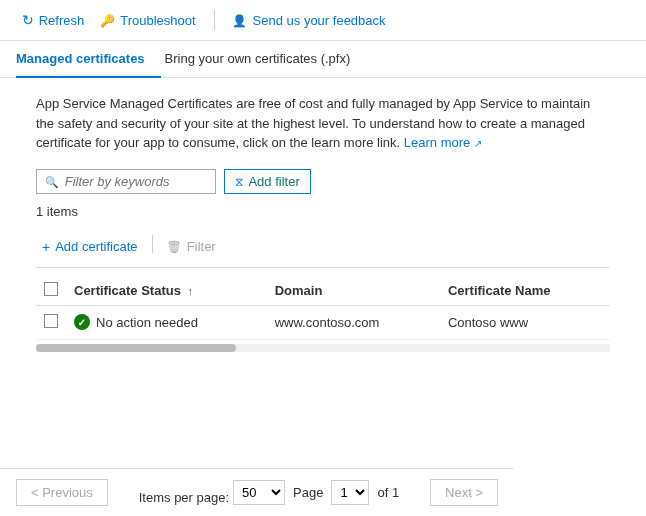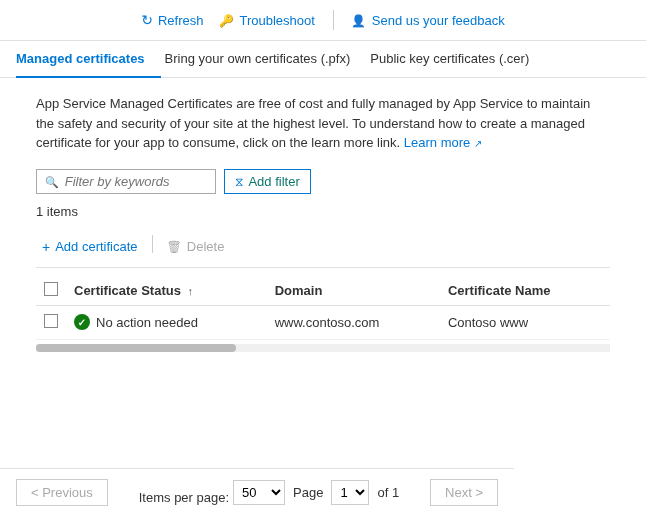--- a/index.html
+++ b/index.html
@@ -13,21 +13,20 @@
       overflow: hidden;
     }
 
     
     .toolbar {
       display: flex;
       align-items: center;
       padding: 8px 16px;
       border-bottom: 1px solid #e0e0e0;
       gap: 4px;
-      justify-content: center;
     }
     .toolbar-btn {
       display: flex;
       align-items: center;
       gap: 5px;
       background: none;
       border: none;
       cursor: pointer;
       color: #0078d4;
       font-size: 13px;
@@ -302,23 +301,20 @@
   </button>
 </div>
 
 <div class="tabs">
   <div class="tab active">
     <span>Managed certificates</span>
   </div>
   <div class="tab">
     <span>Bring your own certificates (.pfx)</span>
   </div>
-  <div class="tab">
-    <span>Public key certificates (.cer)</span>
-  </div>
 </div>
 
 <div class="content">
 
   <p class="description">
     <span>App Service Managed Certificates are free of cost and fully managed by App Service to maintain the safety and security of your site at the highest level. To understand how to create a managed certificate for your app to consume, click on the learn more link.</span>
     <a href="#">
       <span>Learn more</span>
       <span style="font-size:10px;">↗</span>
     </a>
@@ -340,21 +336,21 @@
   </div>
 
   <div class="action-bar">
     <button class="action-btn">
       <span class="icon-add"></span>
       <span>Add certificate</span>
     </button>
     <div class="action-separator"></div>
     <button class="action-btn disabled">
       <span class="icon-delete"></span>
-      <span>Delete</span>
+      <span>Filter</span>
     </button>
   </div>
 
   <table class="cert-table">
     <thead>
       <tr>
         <th>
           <div class="cb"></div>
         </th>
         <th>

